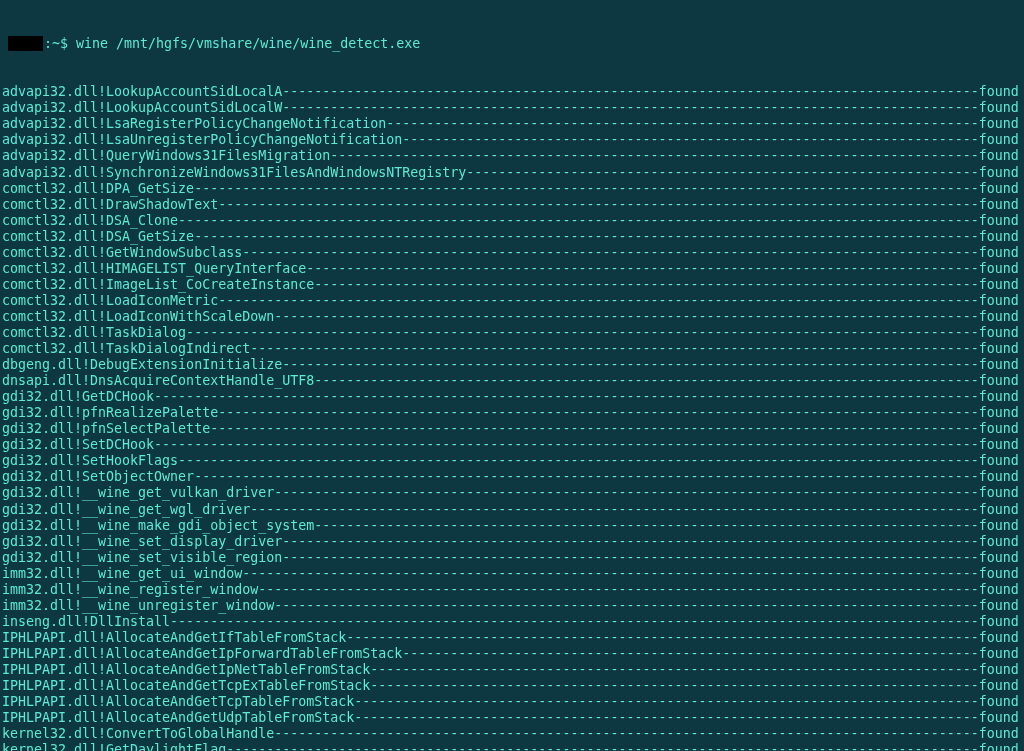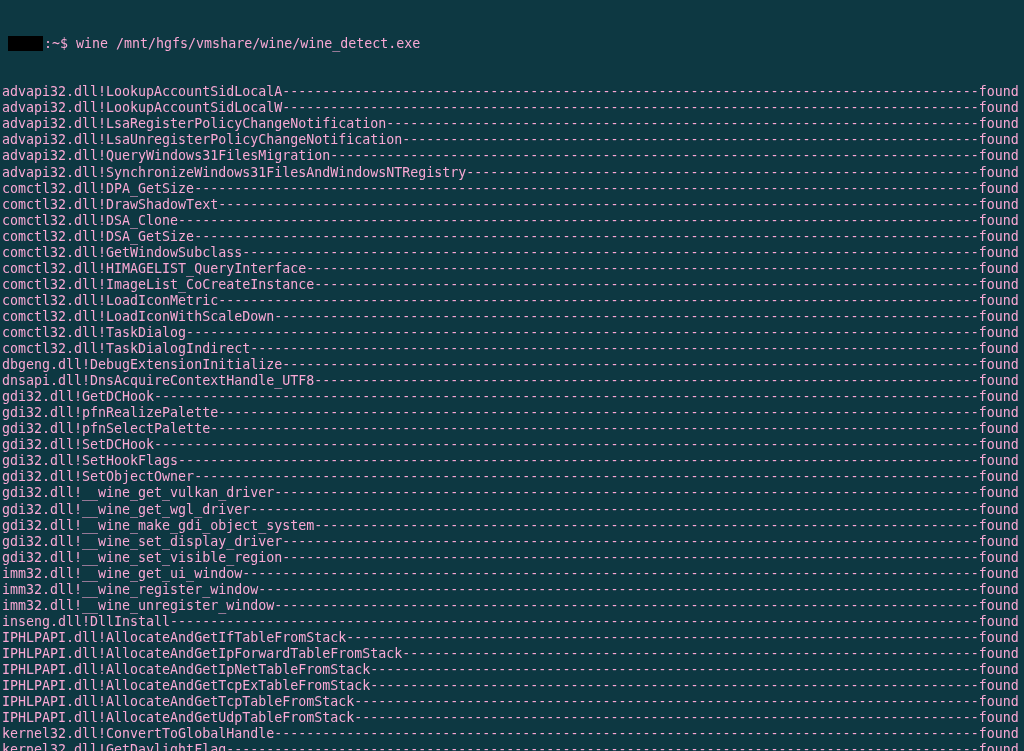--- a/index.html
+++ b/index.html
@@ -14,21 +14,21 @@
     position: absolute;
     left: 0; top: 0;
     width: 1024px;
     height: 751px;
     overflow: hidden;
     box-sizing: border-box;
     padding: 4px 0 0 2px;
     font-family: "DejaVu Sans Mono", monospace;
     font-size: 13.3px;
     line-height: 16.06px;
-    color: #f9a8d4;
+    color: #5eead4;
     white-space: pre;
   }
   .row {
     height: 16.06px;
     white-space: pre;
     overflow: hidden;
   }
   .redaction {
     display: inline-block;
     width: 35px;

